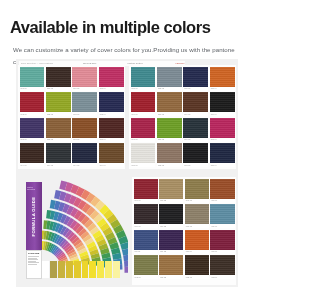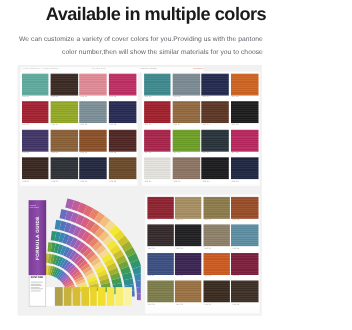--- a/index.html
+++ b/index.html
@@ -18,22 +18,22 @@
   .page {
     position: relative;
     width: 252px;
     height: 300px;
     background: #ffffff;
     box-sizing: border-box;
   }
 
   
   .heading-block {
-    padding: 4px 10px 0 10px;
-    text-align: right;
+    padding: 18px 10px 0 10px;
+    text-align: left;
   }
   .page-title {
     margin: 0;
     font-size: 16.5px;
     line-height: 19px;
     font-weight: 700;
     letter-spacing: -0.45px;
     color: #1b1b1b;
     white-space: nowrap;
   }

